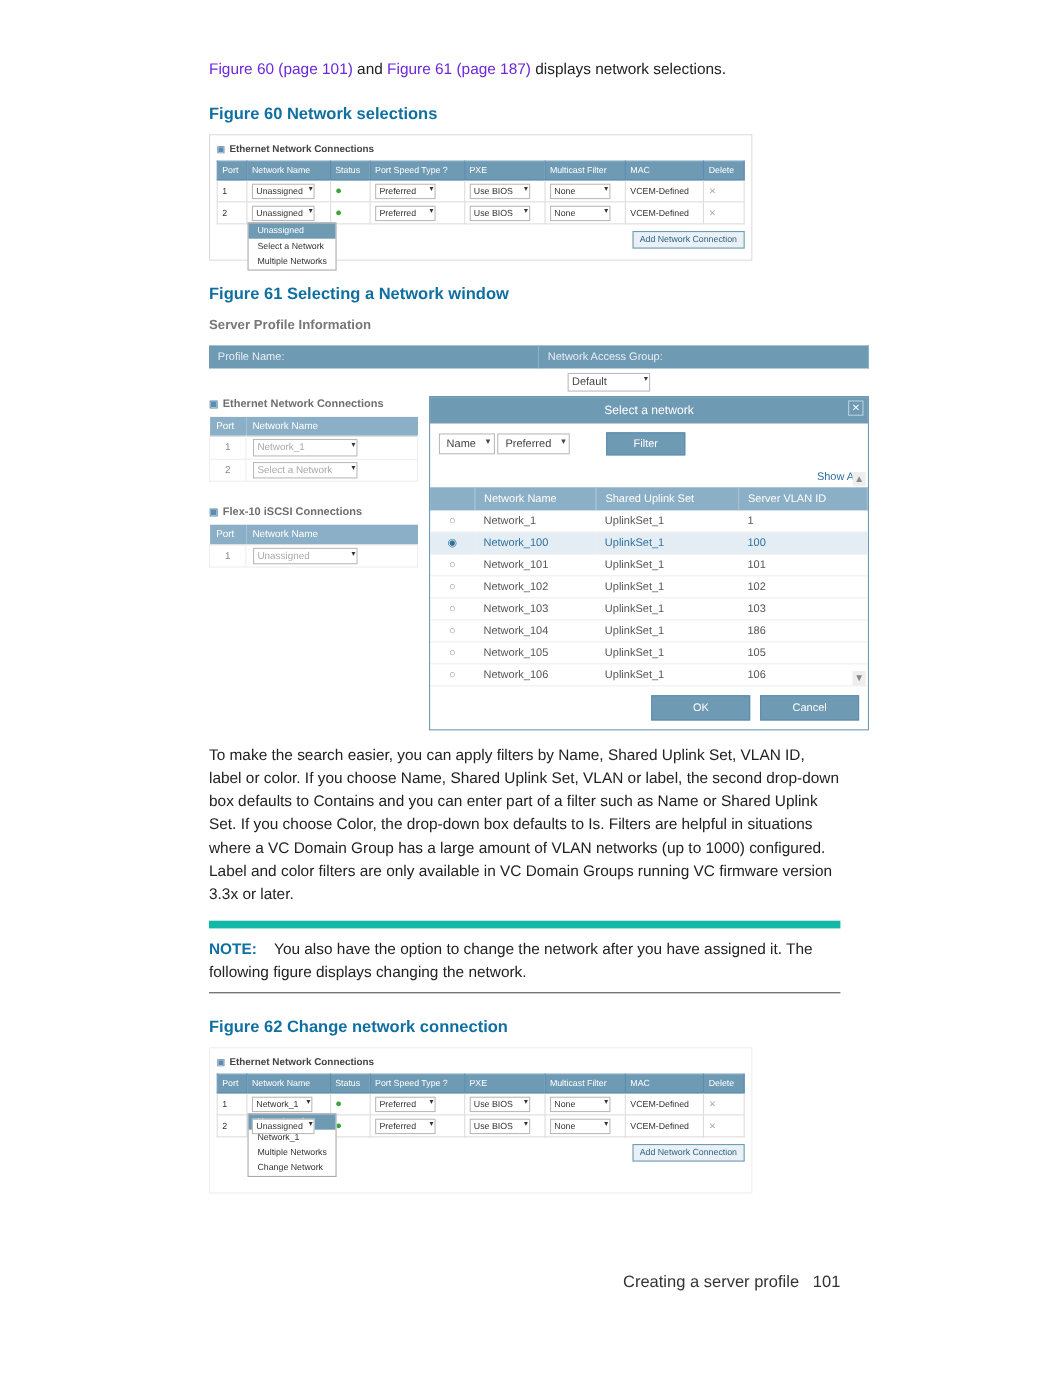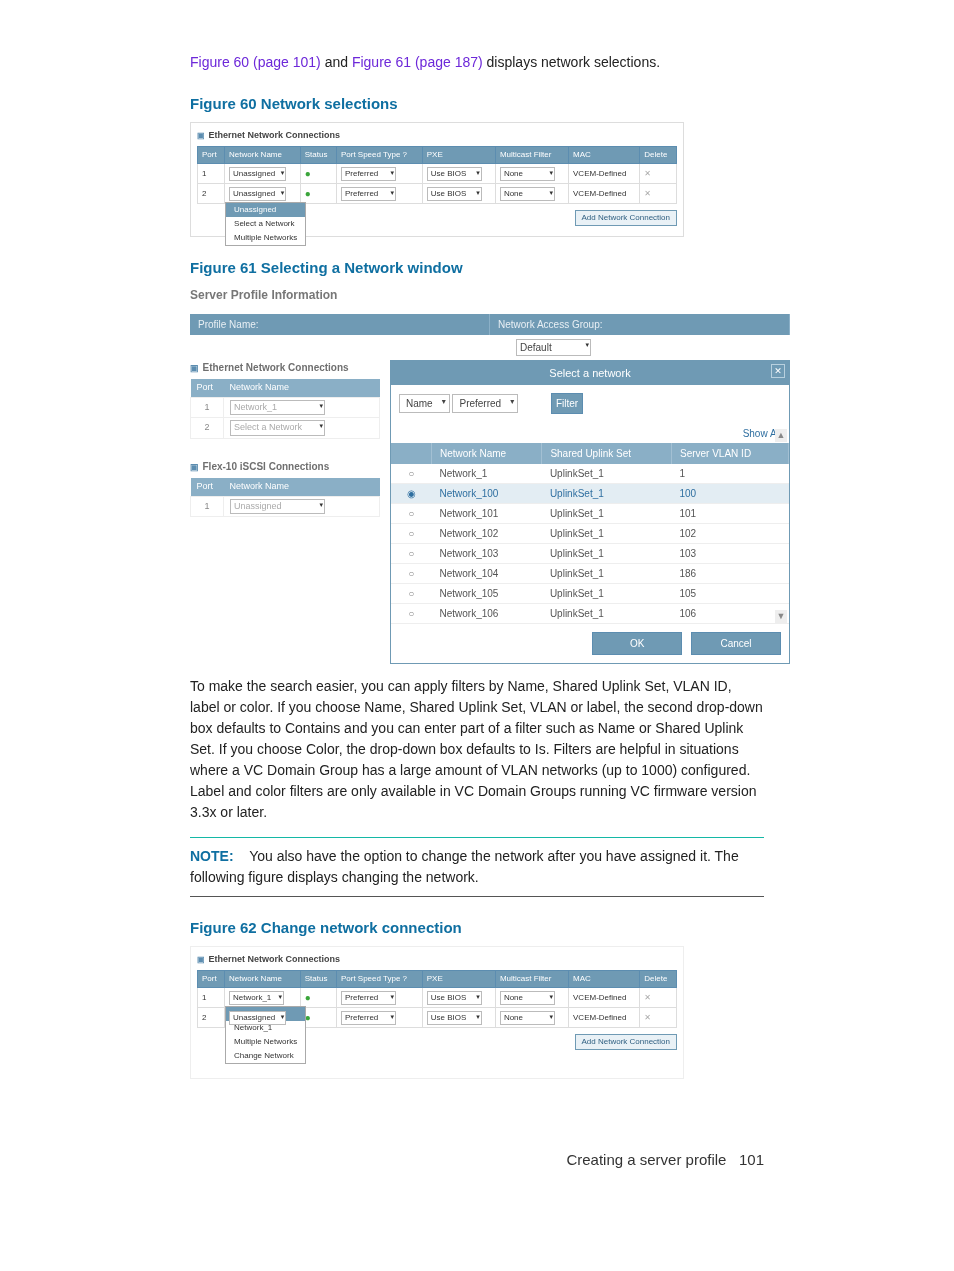--- a/index.html
+++ b/index.html
@@ -22,21 +22,21 @@
     margin-top: 40px;
   }
   .fig-title {
     color: #0F6FA1;
     font-weight: bold;
     font-size: 15px;
     margin: 20px 0 6px 0;
     padding: 0 130px;
   }
   .note-block {
-    border-top: 1px solid #14b8a6;
+    border-top: 7px solid #14b8a6;
     border-bottom: 1px solid #555;
     margin: 14px 130px;
     padding: 8px 0;
   }
   .note-label {
     color: #0F6FA1;
     font-weight: bold;
   }
   .footer {
     text-align: right;
@@ -266,21 +266,21 @@
     content: "▾";
     position: absolute;
     right: 3px;
     top: 1px;
     font-size: 8px;
   }
   .filter-btn {
     display: inline-block;
     background: #6f9ab4;
     color: #fff;
-    padding: 2px 4px;
+    padding: 2px 24px;
     margin-left: 30px;
     font-size: 10px;
     border: 1px solid #5c8db0;
   }
   .showall {
     float: right;
     color: #2f6fa0;
     font-size: 10px;
     margin: 4px 8px 2px 0;
   }

